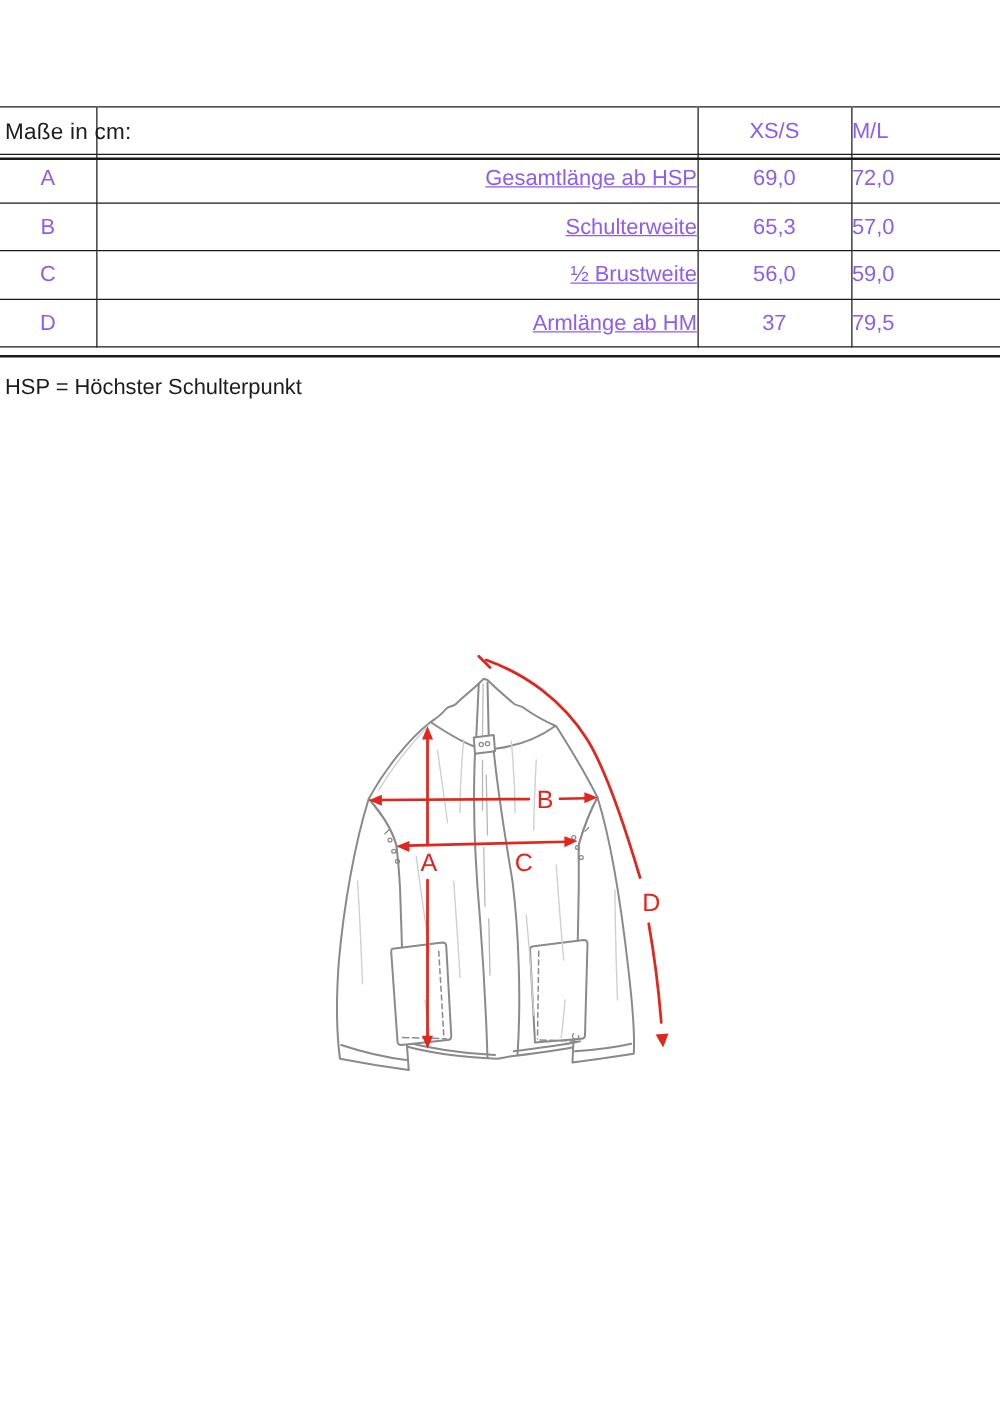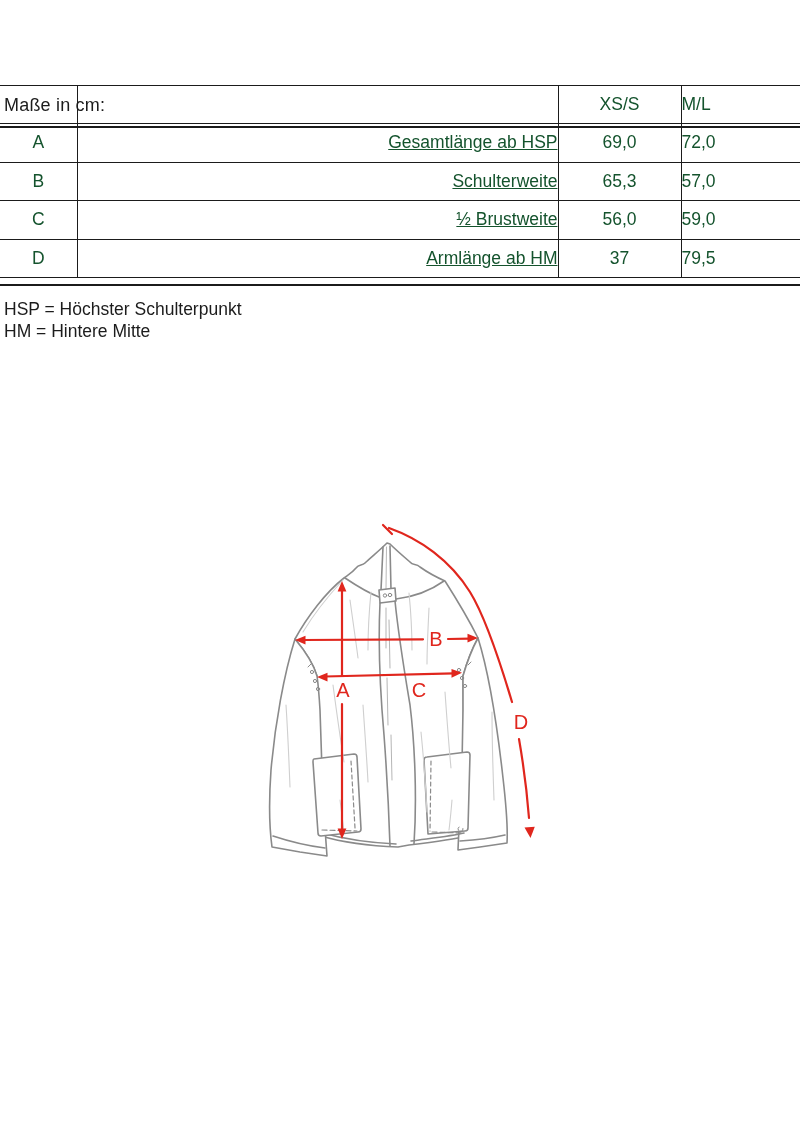--- a/index.html
+++ b/index.html
@@ -7,21 +7,21 @@
     width:800px;height:1132px;background:#ffffff;position:relative;
     font-family:"Liberation Sans", sans-serif;color:#1c1c1c;overflow:hidden;
   }
   .page-title{
     position:absolute;left:4px;top:55px;font-size:18px;letter-spacing:.2px;margin-top:40px;
   }
   table.size-table{
     position:absolute;left:0;top:85px;width:800px;
     border-collapse:collapse;table-layout:fixed;
     border-top:1.5px solid #1b1b1b;
-    font-size:17.5px;color:#14532d;
+    font-size:17.5px;color:#8b5cf6;
   }
   table.size-table th, table.size-table td{
     border-bottom:1.5px solid #1b1b1b;
     font-weight:normal;padding:0;vertical-align:middle;
   }
   table.size-table th{height:37px;}
   table.size-table td{height:37.5px;}
   .col-letter{text-align:center;border-right:1.5px solid #1b1b1b;}
   .col-name{text-align:right;padding-left:27px !important;border-right:1.5px solid #1b1b1b;text-decoration:underline;}
   .col-xs{text-align:center;border-right:1.5px solid #1b1b1b;}
@@ -83,21 +83,20 @@
       <td class="col-xs">37</td>
       <td class="col-ml">79,5</td>
     </tr>
   </tbody>
 </table>
 <div class="table-extra-line line-under-header"></div>
 <div class="table-extra-line line-under-table"></div>
 
 <div class="notes">
   <div>HSP = Höchster Schulterpunkt</div>
-  <div>HM = Hintere Mitte</div>
 </div>
 
 <div class="figure-wrap">
 <svg width="800" height="380" viewBox="0 0 800 380" xmlns="http://www.w3.org/2000/svg">
 
   <g fill="none" stroke="#8a8a8a" stroke-width="1.6" stroke-linecap="round" stroke-linejoin="round">
 
     <path fill="#ffffff" d="M 387,43
       C 379,51 370,58 365,63 C 362,66 359,64 356,68 C 352,73 348,75 344,78
       C 326,92 307,117 295,139

